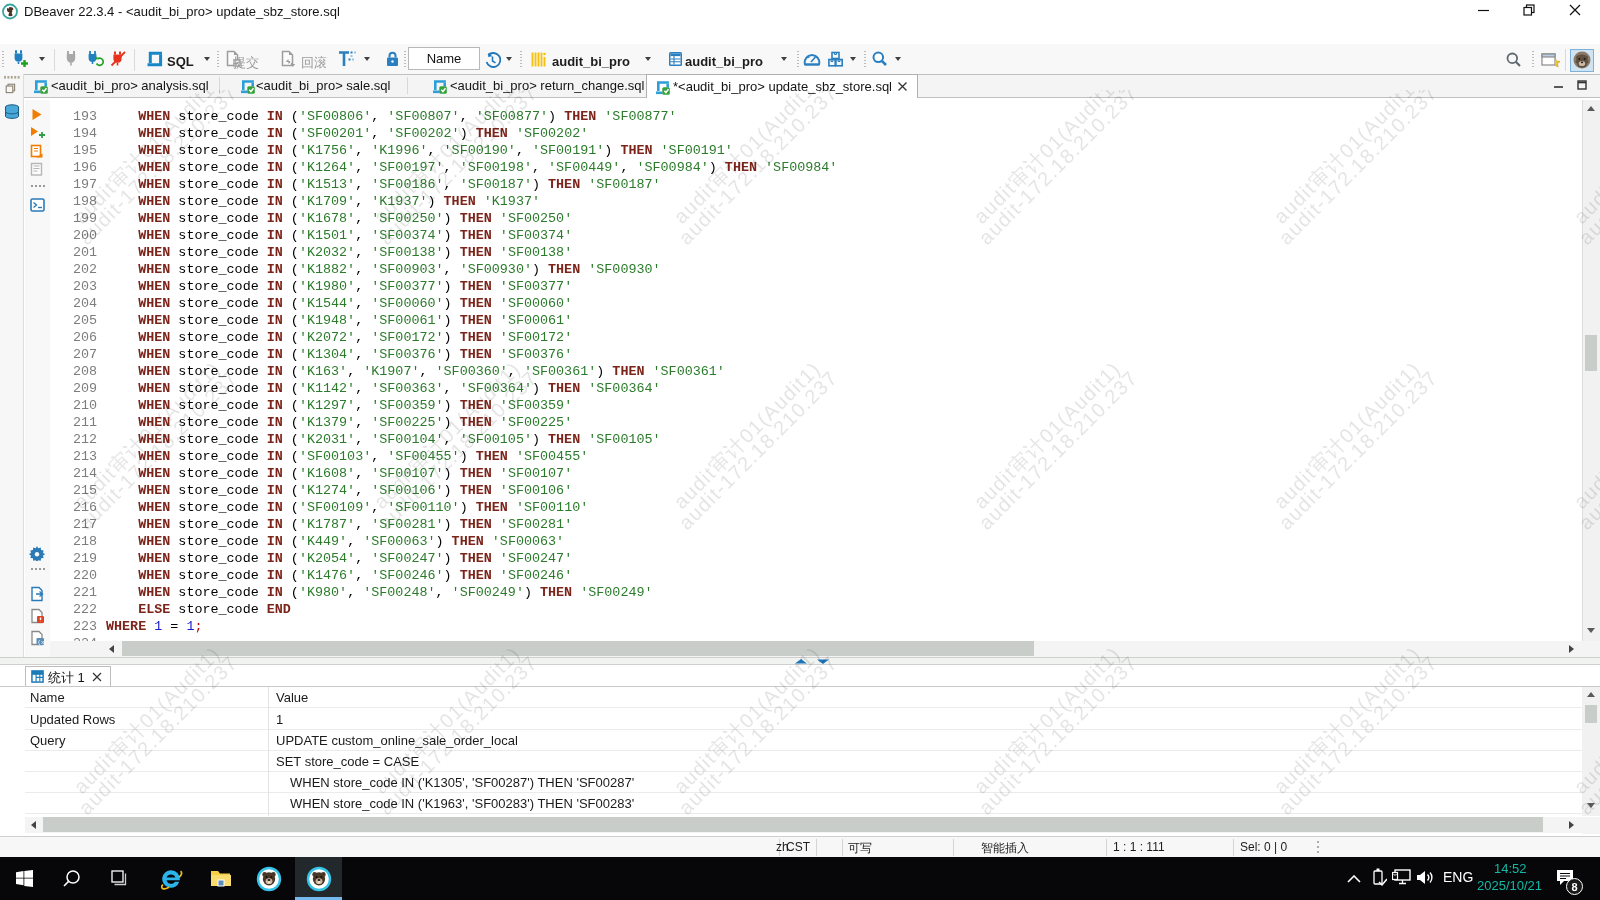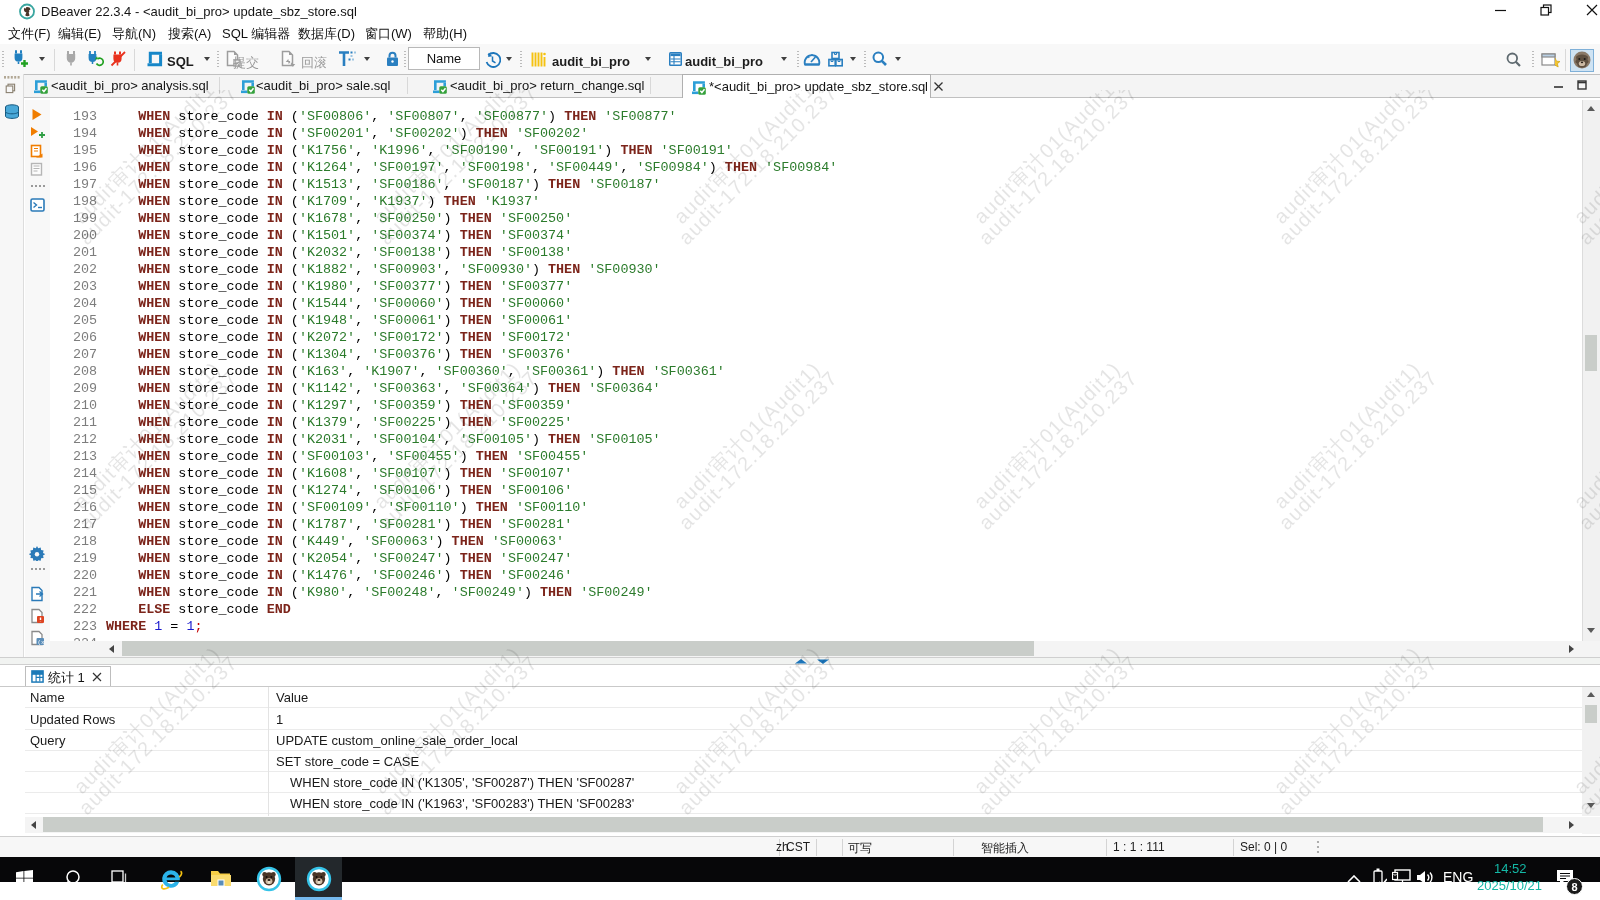--- a/index.html
+++ b/index.html
@@ -1,18 +1,18 @@
 <!DOCTYPE html>
 <html><head><meta charset="utf-8"><title>x</title><style>
 *{margin:0;padding:0;box-sizing:border-box}
 html,body{width:1600px;height:900px;overflow:hidden;font-family:"Liberation Sans",sans-serif;background:#fff}
 .abs{position:absolute}
 #page{position:relative;width:1600px;height:900px;background:#fff}
 
-#titlebar{position:absolute;left:17px;top:0;width:1312px;height:22px;background:#ffffff}
+#titlebar{position:absolute;left:0;top:0;width:1312px;height:22px;background:#ffffff}
 #title-text{position:absolute;left:24px;top:4px;font-size:13px;color:#151515}
 
 #menubar{position:absolute;left:0;top:22px;width:1600px;height:22px;background:#ffffff;font-size:13px;color:#111}
 .mi{position:absolute;top:3px}
 
 #toolbar{position:absolute;left:0;top:44px;width:1600px;height:30px;background:#f8f8f8}
 .tbtxt{position:absolute;font-size:13px;color:#1d1d1d}
 .gtxt{position:absolute;font-size:13px;color:#9a9a9a}
 .sep{position:absolute;top:5px;width:1px;height:22px;background:#d9d9d9}
 .dsep{position:absolute;top:7px;width:2px;height:18px;background-image:repeating-linear-gradient(#bbb 0 1px,transparent 1px 3px)}
@@ -53,51 +53,41 @@
 #btabline{position:absolute;left:0;top:21px;width:1600px;height:1px;background:#c9c9c9}
 .trow{position:absolute;left:25px;width:1557px;height:21px;font-size:13px;color:#1a1a1a;border-bottom:1px solid #ebebeb;white-space:nowrap}
 .tname{position:absolute;left:5px;top:3px}
 .tval{position:absolute;left:251px;top:3px}
 #colline{position:absolute;left:268px;top:22px;width:1px;height:129px;background:#e3e3e3}
 
 #statusbar{position:absolute;left:0;top:836px;width:1600px;height:21px;background:#f7f7f7;border-top:1px solid #cfcfcf;font-size:12px;color:#1c1c1c}
 .scell{position:absolute;top:3px}
 .sdiv{position:absolute;top:2px;width:1px;height:17px;background:#d4d4d4}
 
-#taskbar{position:absolute;left:0;top:857px;width:1600px;height:25px;background:#070709}
+#taskbar{position:absolute;left:0;top:857px;width:1600px;height:43px;background:#070709}
 #wmark{position:absolute;left:0;top:0;width:1600px;height:900px;pointer-events:none}
 </style></head>
 <body>
 <div id="page">
 
 <div id="titlebar">
 <svg width="16" height="17" viewBox="0 0 16 17" style="position:absolute;left:2px;top:3px">
         <circle cx="8" cy="8.5" r="7" fill="#fff" stroke="#3aa6a0" stroke-width="1.8"></circle>
         <path d="M5 5.2 C6.5 3.6 9 3.8 10.5 4.6 L11.6 6.2 10 7.4 C10.6 8.4 10.4 9.2 9.6 9.6 L10.6 12.6 C9.2 13.6 7.2 13.4 6.2 12.2 L7.4 9.4 C5.6 9.2 4.6 7.6 5 5.2 Z" fill="#4a3428"></path>
         <path d="M6.2 5.4 a1 1 0 1 1 .1 0 Z" fill="#fff"></path>
       </svg>
 <div id="title-text">DBeaver 22.3.4 - &lt;audit_bi_pro&gt; update_sbz_store.sql</div>
 <svg width="200" height="22" viewBox="0 0 200 22" style="position:absolute;left:1400px;top:0">
         <path d="M78 10.5 h11" stroke="#111" stroke-width="1.2"></path>
         <rect x="126.5" y="5" width="7.5" height="7.5" fill="none" stroke="#111" stroke-width="1.2"></rect>
         <rect x="124" y="7.5" width="7.5" height="7.5" fill="#fff" stroke="#111" stroke-width="1.2"></rect>
         <path d="M170 5 l10 10 M180 5 l-10 10" stroke="#111" stroke-width="1.2"></path>
       </svg>
 </div>
 
-<div id="menubar">
-<span class="mi" style="left:8px">文件(F)</span>
-<span class="mi" style="left:58px">编辑(E)</span>
-<span class="mi" style="left:112px">导航(N)</span>
-<span class="mi" style="left:168px">搜索(A)</span>
-<span class="mi" style="left:222px">SQL 编辑器</span>
-<span class="mi" style="left:298px">数据库(D)</span>
-<span class="mi" style="left:365px">窗口(W)</span>
-<span class="mi" style="left:423px">帮助(H)</span>
-</div>
 
 <div id="toolbar">
 <div class="dsep" style="left:2px"></div>
 <svg width="17" height="19" viewBox="0 0 17 19" style="position:absolute;left:12px;top:5px">
         <path d="M4 1.2 v3.3 M9 1.2 v3.3" stroke="#2180c0" stroke-width="2"></path>
         <path d="M2.6 4.5 h7.8 v4.2 a3.9 3.9 0 0 1 -7.8 0 Z" fill="#2180c0"></path>
         <path d="M6.5 12.5 v2.5" stroke="#2180c0" stroke-width="1.6"></path>
         <path d="M9 14.5 h7 M12.5 11 v7" stroke="#21a121" stroke-width="2.4"></path>
       </svg>
 <div class="darr" style="left:39px;top:13px"></div>
@@ -245,21 +235,21 @@
 <div class="tabdiv" style="left:407px"></div>
       <div class="tabdiv" style="left:650px"></div>
 <svg width="16" height="17" viewBox="0 0 16 17" style="position:absolute;left:432px;top:4px">
         <path d="M3.3 12 V3.5 H13.9" fill="none" stroke="#2d9fd8" stroke-width="2.6"></path>
         <path d="M12.7 4.8 V8.5" fill="none" stroke="#2d9fd8" stroke-width="2.6"></path>
         <path d="M1 13.8 H7.5" fill="none" stroke="#2d9fd8" stroke-width="2.6"></path>
         <rect x="7.3" y="8.2" width="7.5" height="7.5" rx="1.5" fill="#35a13c"></rect>
         <path d="M9.3 11.8 l1.6 1.7 2.6-3.2" fill="none" stroke="#fff" stroke-width="1.5"></path>
       </svg>
       <span class="tab" style="left:450px;top:4px">&lt;audit_bi_pro&gt; return_change.sql</span>
-<div id="atab" style="left:682px;width:249px">
+<div id="atab" style="left:646px;width:272px">
         <svg width="16" height="17" viewBox="0 0 16 17" style="position:absolute;left:8px;top:4px">
           <path d="M3.3 12 V3.5 H13.9" fill="none" stroke="#2d9fd8" stroke-width="2.6"></path>
           <path d="M12.7 4.8 V8.5" fill="none" stroke="#2d9fd8" stroke-width="2.6"></path>
           <path d="M1 13.8 H7.5" fill="none" stroke="#2d9fd8" stroke-width="2.6"></path>
           <rect x="7.3" y="8.2" width="7.5" height="7.5" rx="1.5" fill="#35a13c"></rect>
           <path d="M9.3 11.8 l1.6 1.7 2.6-3.2" fill="none" stroke="#fff" stroke-width="1.5"></path>
         </svg> 
         <span style="position:absolute;left:26px;top:4px">*&lt;audit_bi_pro&gt; update_sbz_store.sql</span>
         <svg width="11" height="11" viewBox="0 0 11 11" style="position:absolute;left:250px;top:6px">
           <path d="M1.5 1.5 l8 8 M9.5 1.5 l-8 8" stroke="#333" stroke-width="1.3"></path>

